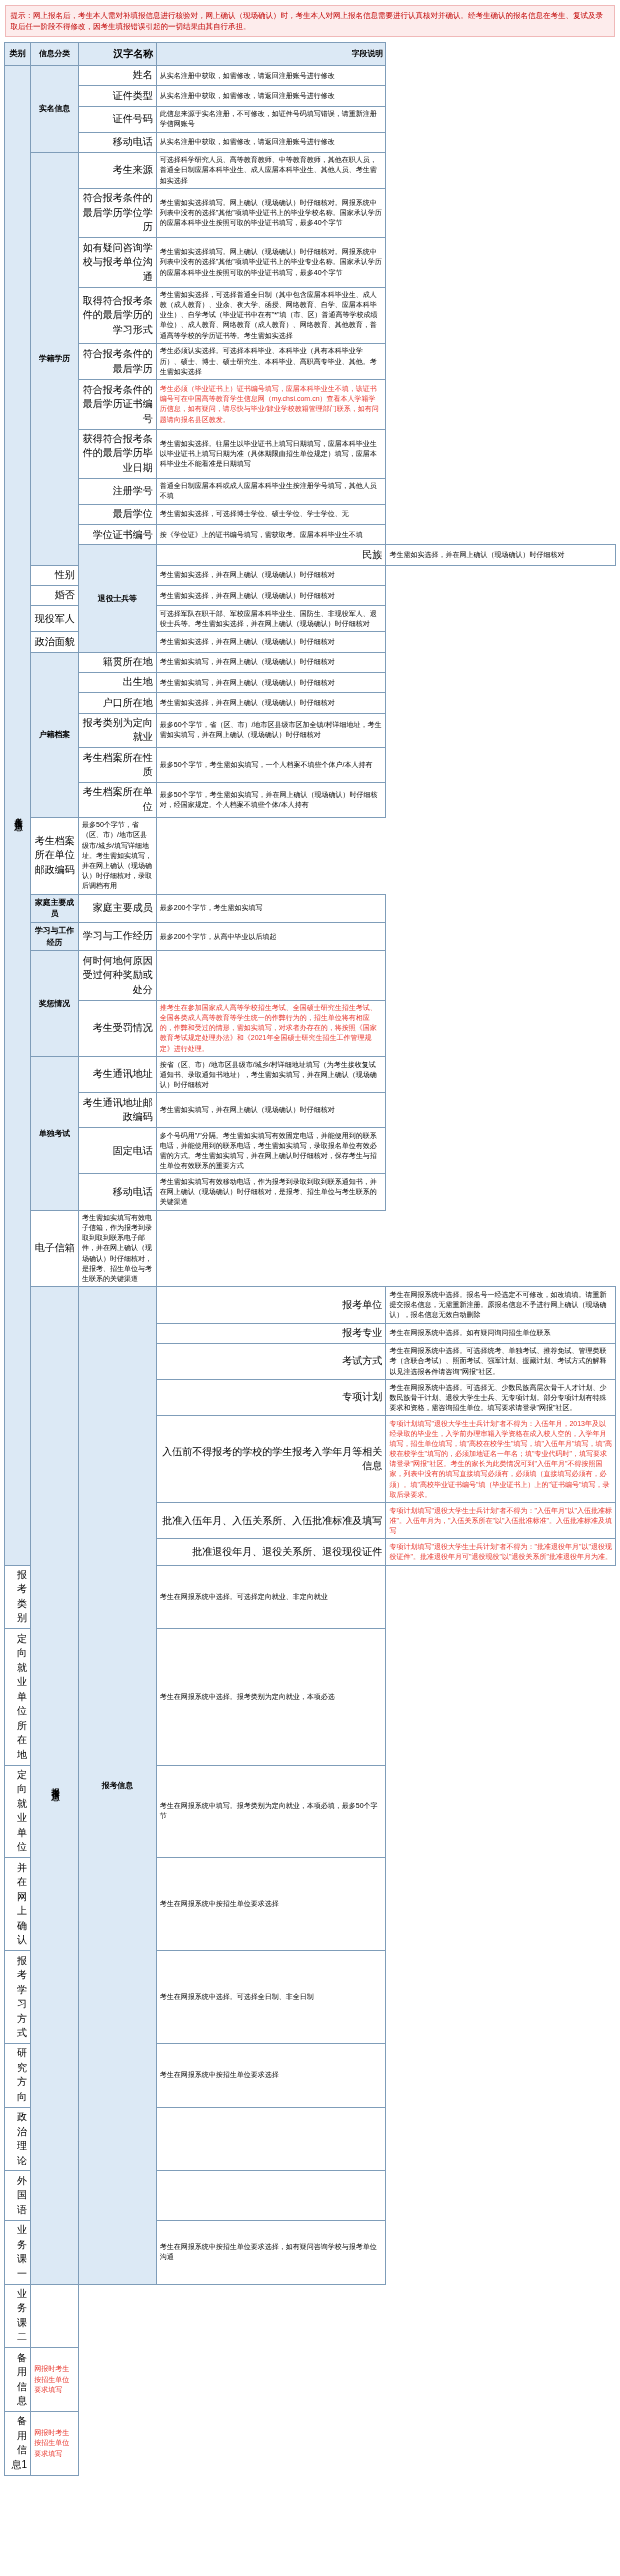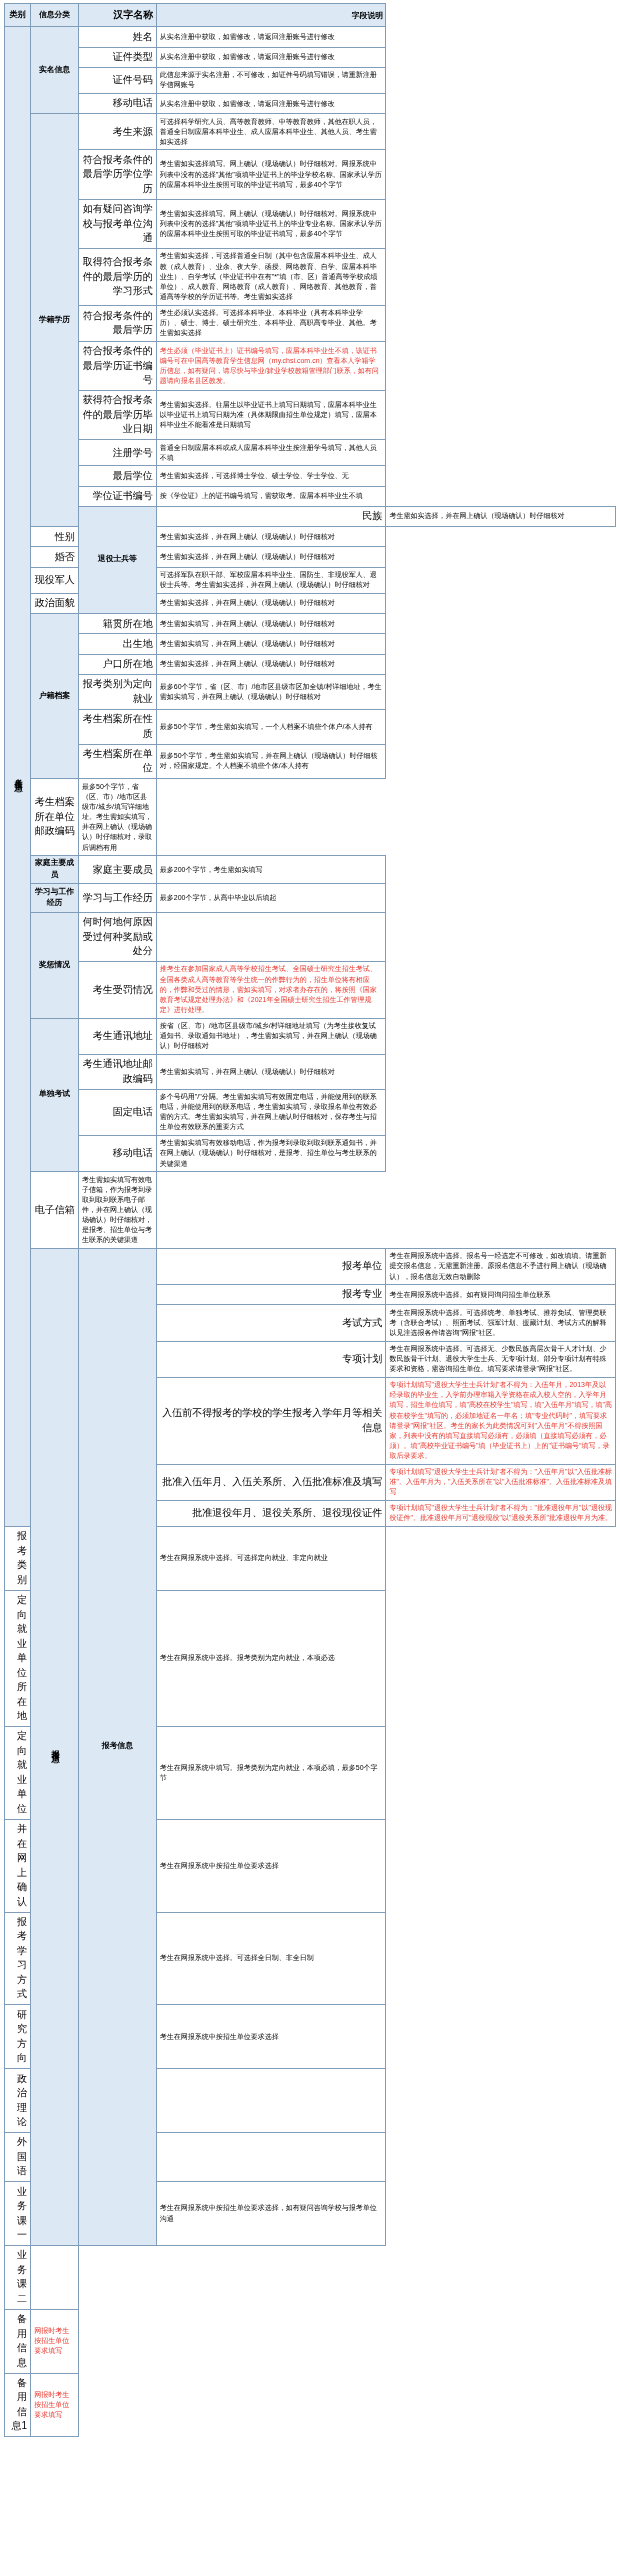--- a/index.html
+++ b/index.html
@@ -4,32 +4,33 @@
 <style>
   html,body{margin:0;padding:0;background:#fff;}
   body{font-family:"Liberation Sans","DejaVu Sans",sans-serif;color:#000;}
   .page{width:620px;margin:0 auto;padding:3.1px 3.1px 15.7px 3.1px;box-sizing:border-box;}
   .notice{border:0.8px solid #f0b9b9;background:#fdecec;color:#c00000;font-size:7.5px;line-height:1.5;
           padding:3.9px 4.7px;margin:1.6px 1.6px 4.7px 1.6px;}
   table{border-collapse:collapse;width:612px;margin:0 auto;table-layout:fixed;padding-left:16px;}
   td,th{border:0.8px solid #7f9db9;vertical-align:middle;padding:2.4px 3.1px;font-size:7px;line-height:1.45;}
   th{background:#dce9f5;font-weight:bold;text-align:right;font-size:7.8px;padding:3.9px 2.4px;}
   .vcat{background:#dce9f5;text-align:center;font-weight:bold;font-size:8.2px;width:20.4px;}
-  .vgrp{background:#dce9f5;text-align:center;font-weight:bold;font-size:7.8px;width:42px;font-family:Liberation Mono, monospace;}
+  .vgrp{background:#dce9f5;text-align:center;font-weight:bold;font-size:7.8px;width:42px;}
   .fname{text-align:right;font-size:10px;width:72px;}
   .desc{text-align:left;font-size:7px;}
   .vert{writing-mode:vertical-rl;text-orientation:upright;letter-spacing:1.6px;margin:0 auto;display:inline-block;}
   .red{color:#e8342a;}
   .rowh{height:19px;}
 </style>
 </head>
 <body>
 
 <div class="page">
 
+  <div class="notice">提示：网上报名后，考生本人需对补填报信息进行核验对，网上确认（现场确认）时，考生本人对网上报名信息需要进行认真核对并确认。经考生确认的报名信息在考生、复试及录取后任一阶段不得修改，因考生填报错误引起的一切结果由其自行承担。</div>
 
   <table>
     <thead>
       <tr>
         <th class="vcat">类别</th>
         <th class="vgrp">信息分类</th>
         <th class="fname">汉字名称</th>
         <th>字段说明</th>
       </tr>
     </thead>

